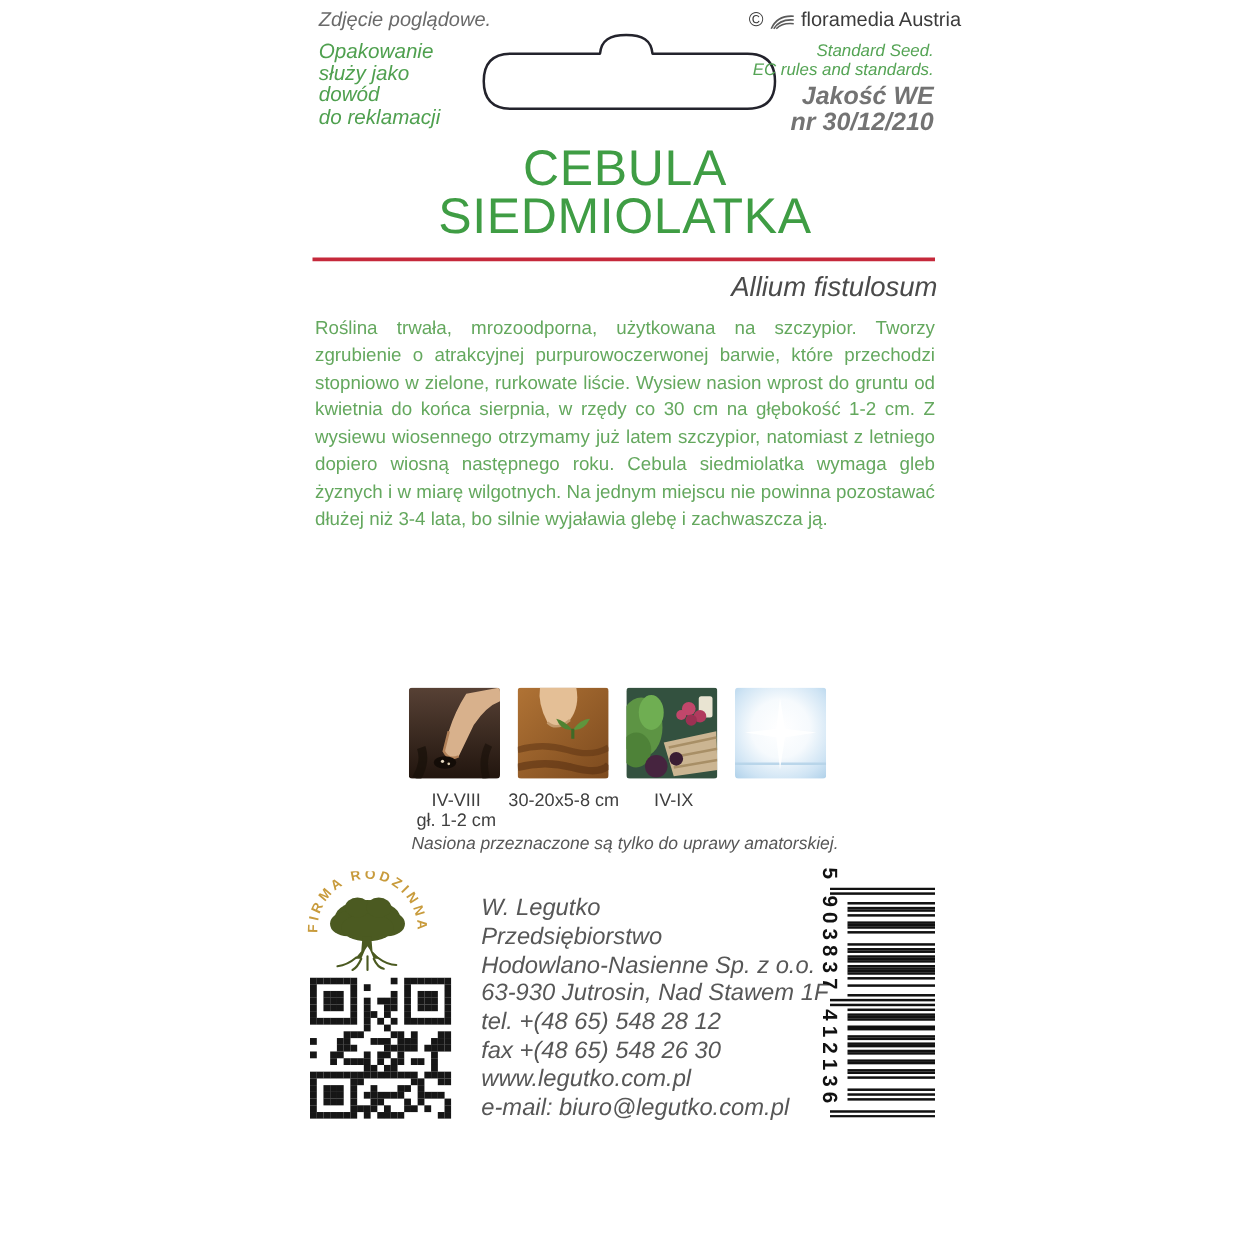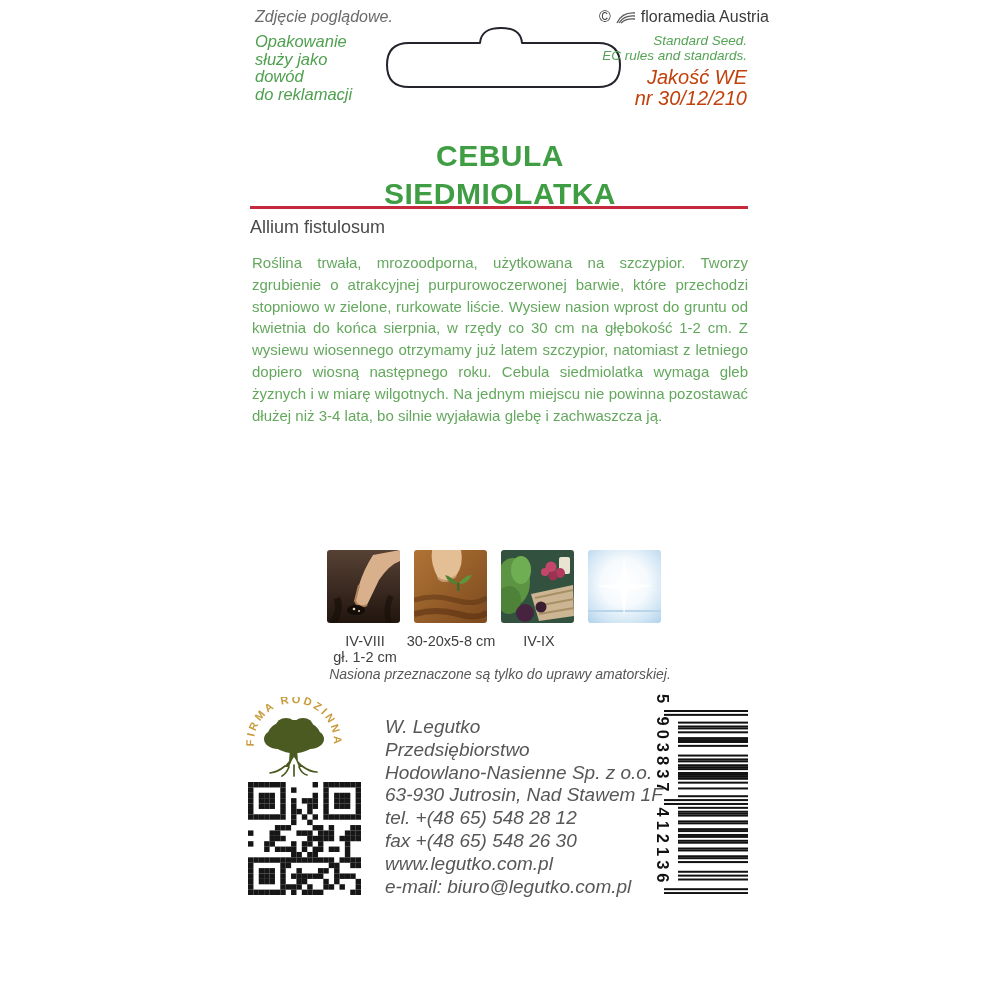--- a/index.html
+++ b/index.html
@@ -12,28 +12,28 @@
                     color:#4fa04f;line-height:17.5px;}
 
   
   .hang-tab{position:absolute;left:383px;top:24px;}
 
   
   .credits{position:absolute;left:599px;top:8px;font-size:16px;color:#3b3b3b;
            display:flex;align-items:center;gap:4px;}
   .quality{position:absolute;right:253px;top:34px;text-align:right;}
   .quality .small{font-size:13.5px;line-height:14.5px;font-style:italic;color:#55a455;}
-  .quality .big{margin-top:4px;font-size:20px;line-height:21px;font-style:italic;font-weight:normal;color:#c2410c;}
-
-  
-  .title{position:absolute;left:250px;width:500px;top:137px;text-align:center;
-         font-size:30px;line-height:38px;font-weight:bold;color:#3f9d44;letter-spacing:.5px;}
+  .quality .big{margin-top:4px;font-size:20px;line-height:21px;font-style:italic;font-weight:bold;color:#737373;}
+
+  
+  .title{position:absolute;left:250px;width:500px;top:116px;text-align:center;
+         font-size:40px;line-height:38px;font-weight:normal;color:#3f9d44;letter-spacing:.5px;}
   .red-rule{position:absolute;left:250px;width:498px;top:206px;height:3px;background:#c5293b;}
-  .latin{position:absolute;left:250px;width:500px;top:217px;text-align:left;
-         font-size:18px;color:#4a4a4a;}
+  .latin{position:absolute;left:250px;width:500px;top:217px;text-align:right;
+         font-size:22px;font-style:italic;color:#4a4a4a;}
 
   
   .description{position:absolute;left:252px;width:496px;top:252px;font-size:15px;
                line-height:21.8px;color:#64a85e;text-align:justify;}
 
   
   .photos{position:absolute;left:327px;top:550px;display:flex;gap:14px;}
   .photo{width:73px;height:73px;border-radius:3px;overflow:hidden;}
   .photo svg{display:block;}
   .caption{position:absolute;top:633px;transform:translateX(-50%);text-align:center;

